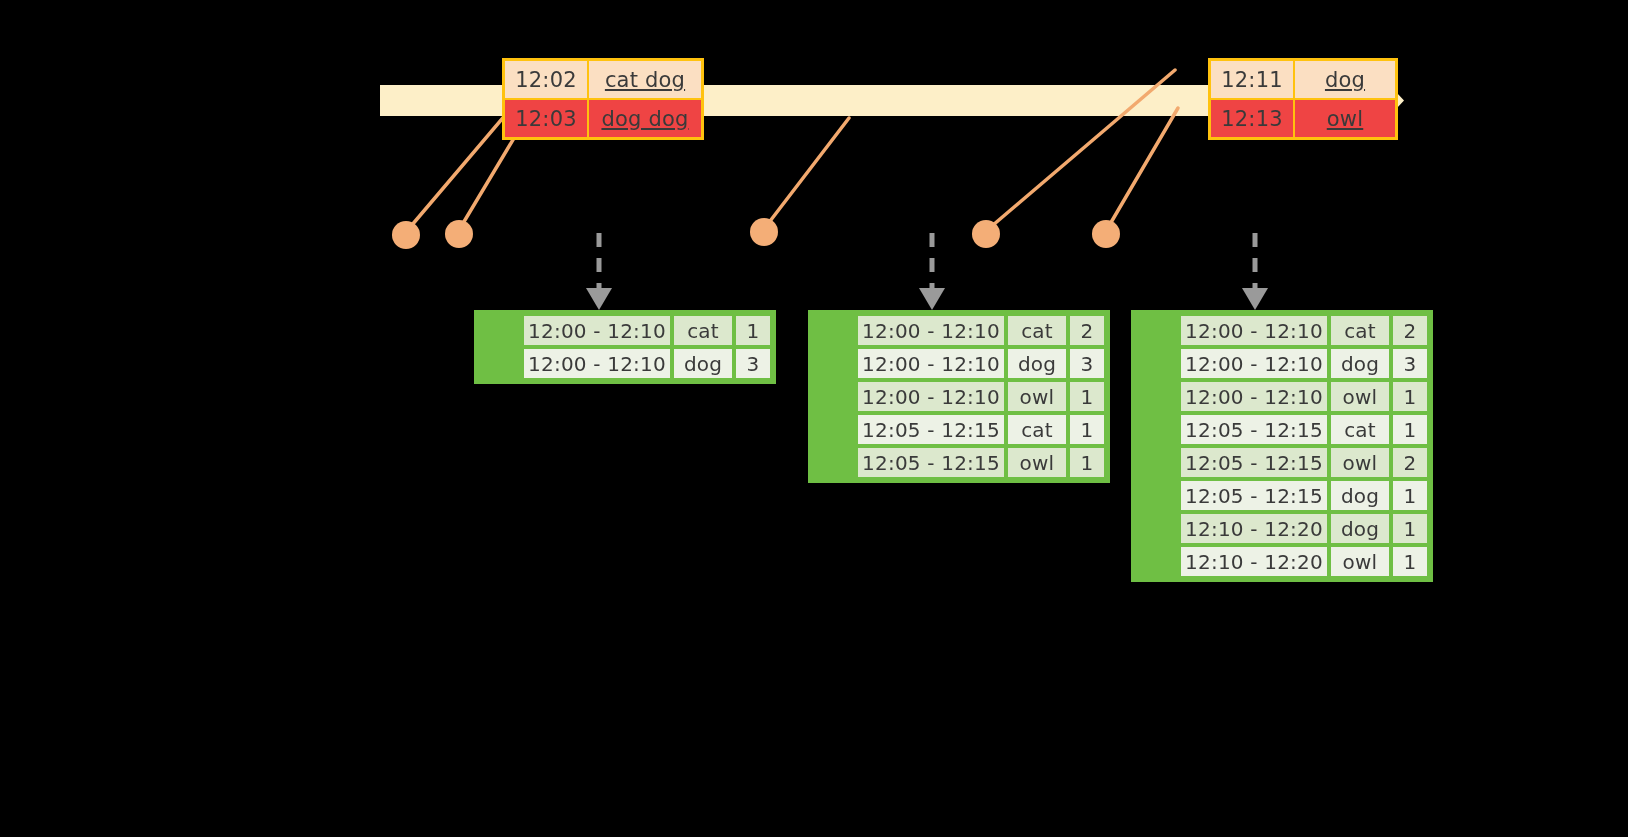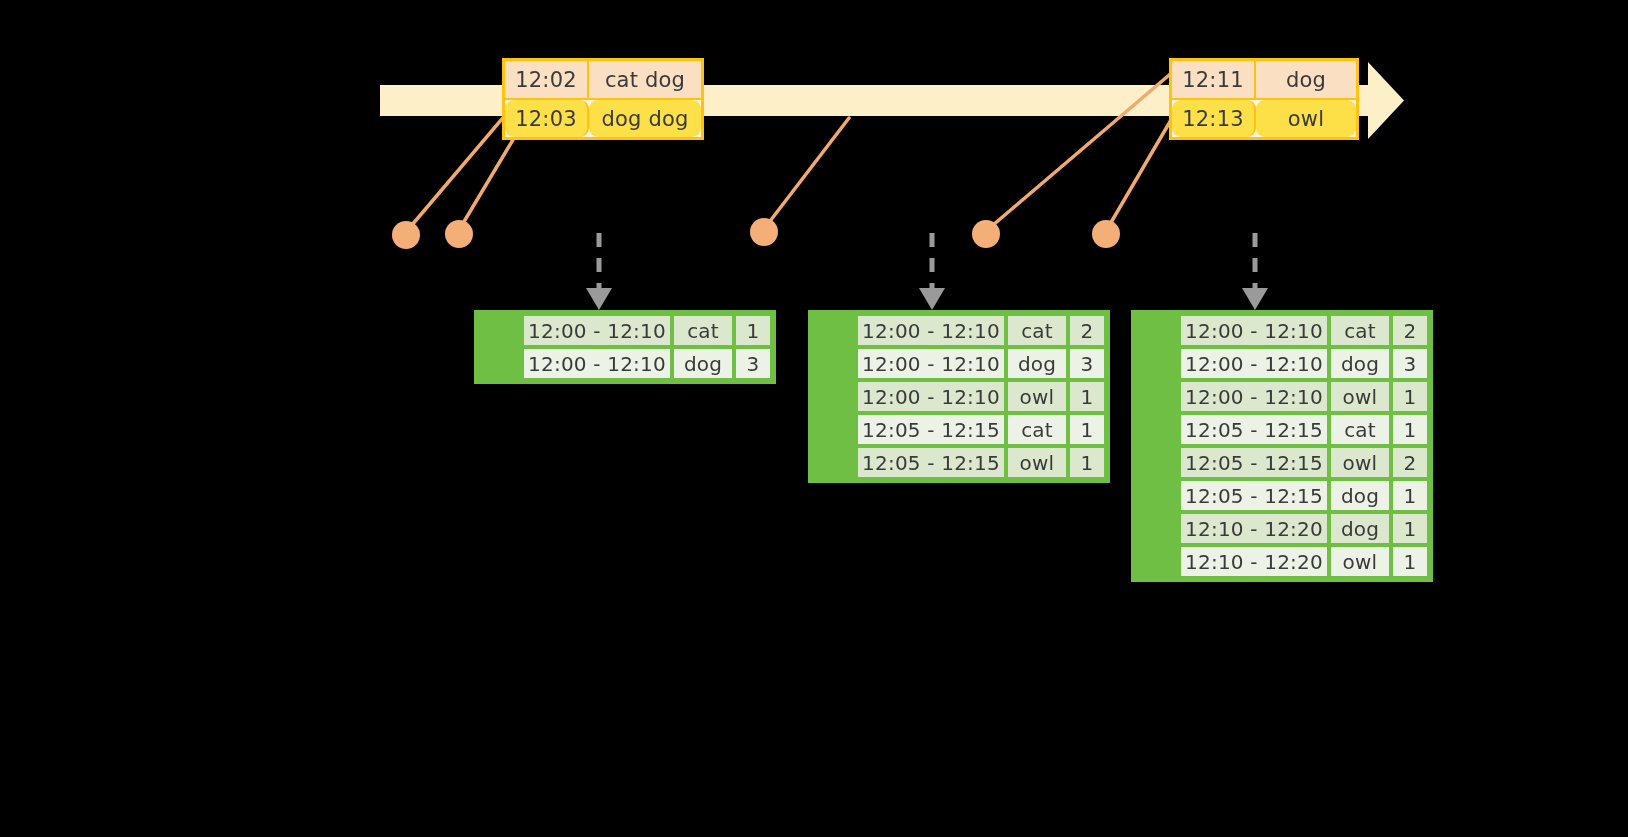--- a/index.html
+++ b/index.html
@@ -30,35 +30,35 @@
     z-index: 5;
   }
   .event-row {
     display: flex;
     align-items: stretch;
   }
   .event-row + .event-row {
     border-top: 2px solid #FFC20E;
   }
   .event-row.shade .ev-cell { background: #FBDFC2; }
-  .event-row.plain .ev-cell { background: #fde047; border-radius: 9px; }
+  .event-row.plain .ev-cell { background: #ef4444; }
   .ev-cell {
     display: flex;
     align-items: center;
     justify-content: center;
     font-size: 21px;
     color: #3a3a3a;
     height: 37px;
     letter-spacing: .2px;
   }
   .ev-time {
     width: 84px;
     border-right: 2px solid #FFC20E;
   }
-  .ev-words { width: 112px; }
+  .ev-words { width: 112px; text-decoration: underline; }
   .ev-words.wide { width: 112px; }
   .ev-words.narrow { width: 100px; }
 
   
   .result-table {
     position: absolute;
     border: 4px solid #6FBF44;
     background: #6FBF44;
     z-index: 5;
     padding-left: 44px;
@@ -124,21 +124,21 @@
       <div class="ev-cell ev-time">12:02</div>
       <div class="ev-cell ev-words wide">cat dog</div>
     </div>
     <div class="event-row plain">
       <div class="ev-cell ev-time">12:03</div>
       <div class="ev-cell ev-words wide">dog dog</div>
     </div>
   </div>
 
 
-  <div class="event-group" style="left:1169px; top:58px;">
+  <div class="event-group" style="left:1208px; top:58px;">
     <div class="event-row shade">
       <div class="ev-cell ev-time">12:11</div>
       <div class="ev-cell ev-words narrow">dog</div>
     </div>
     <div class="event-row plain">
       <div class="ev-cell ev-time">12:13</div>
       <div class="ev-cell ev-words narrow">owl</div>
     </div>
   </div>
 

